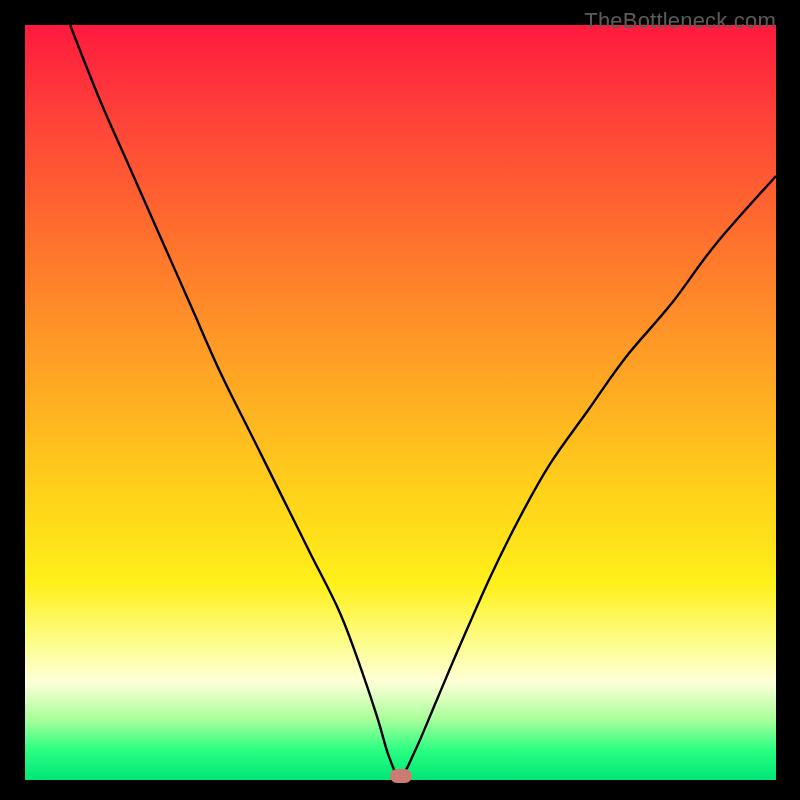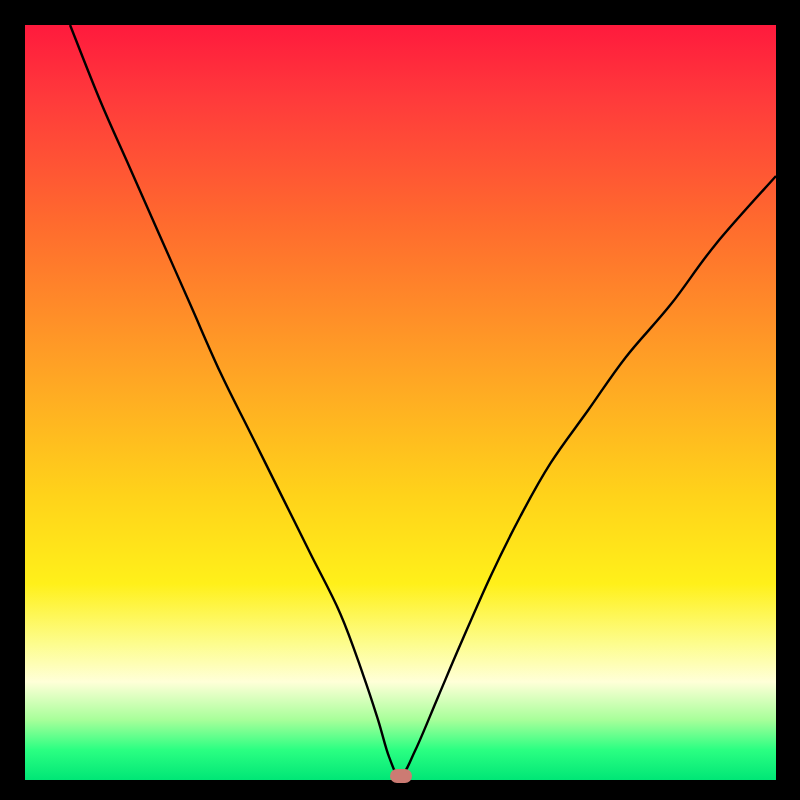--- a/index.html
+++ b/index.html
@@ -69,13 +69,14 @@
 
 <div class="frame">
 
   <div class="plot-area">
     <svg class="curve" viewBox="0 0 751 755" preserveAspectRatio="none">
       <path d="M 45.06 0.00 C 50.47 13.59, 64.29 49.68, 75.10 75.50 C 85.91 101.32, 94.33 118.99, 105.14 143.45 C 115.95 167.91, 124.37 186.94, 135.18 211.40 C 145.99 235.86, 154.41 254.89, 165.22 279.35 C 176.03 303.81, 184.45 324.20, 195.26 347.30 C 206.07 370.40, 214.49 385.96, 225.30 407.70 C 236.11 429.44, 244.53 446.36, 255.34 468.10 C 266.15 489.84, 274.57 506.76, 285.38 528.50 C 296.19 550.24, 305.96 567.16, 315.42 588.90 C 324.88 610.64, 331.19 630.27, 337.95 649.30 C 344.71 668.33, 348.24 679.65, 352.97 694.60 C 357.70 709.55, 360.18 722.16, 364.24 732.35 C 368.29 742.54, 370.77 752.58, 375.50 751.23 C 380.23 749.87, 383.76 739.07, 390.52 724.80 C 397.28 710.53, 404.94 690.98, 413.05 671.95 C 421.16 652.92, 426.12 640.84, 435.58 619.10 C 445.04 597.36, 454.81 574.25, 465.62 551.15 C 476.43 528.05, 484.85 511.13, 495.66 490.75 C 506.47 470.37, 513.53 456.93, 525.70 437.90 C 537.87 418.87, 549.73 404.08, 563.25 385.05 C 576.77 366.02, 585.93 351.23, 600.80 332.20 C 615.67 313.17, 629.64 299.74, 645.86 279.35 C 662.08 258.97, 671.99 242.05, 690.92 218.95 C 709.85 195.85, 740.19 163.23, 751.00 151.00" fill="none" stroke="#000" stroke-width="2.4"></path>
     </svg>
     <div class="marker" style="left: 375.5px; top: 751.225px; background: rgb(204, 123, 115);"></div>
   </div>
 
+  <div class="watermark">TheBottleneck.com</div>
 </div>
 
 </body></html>

